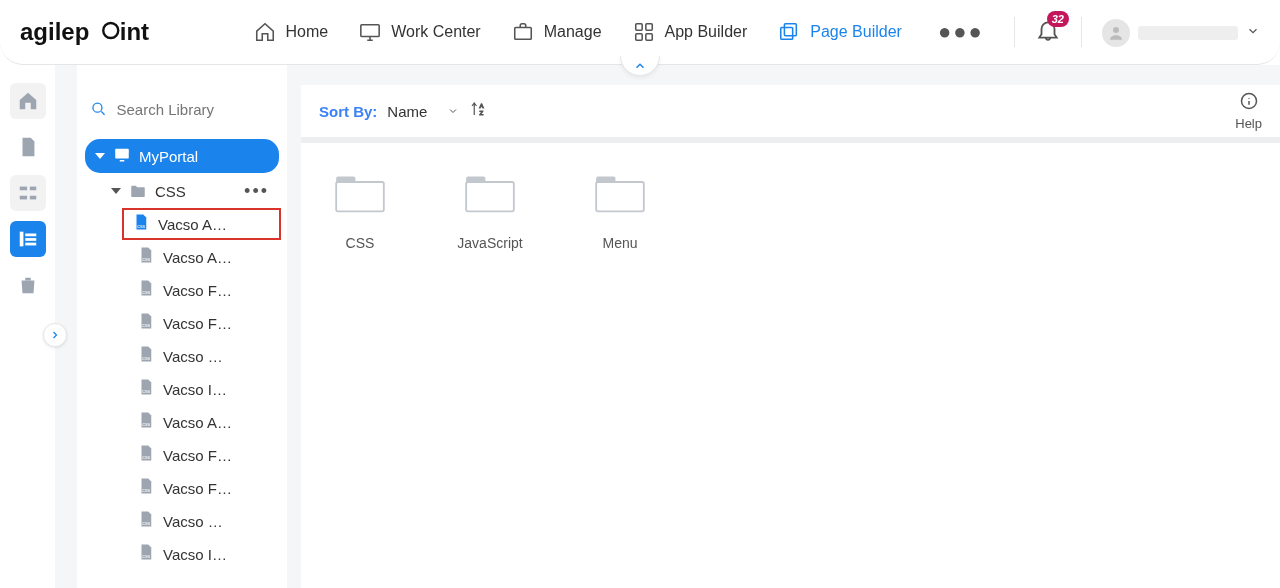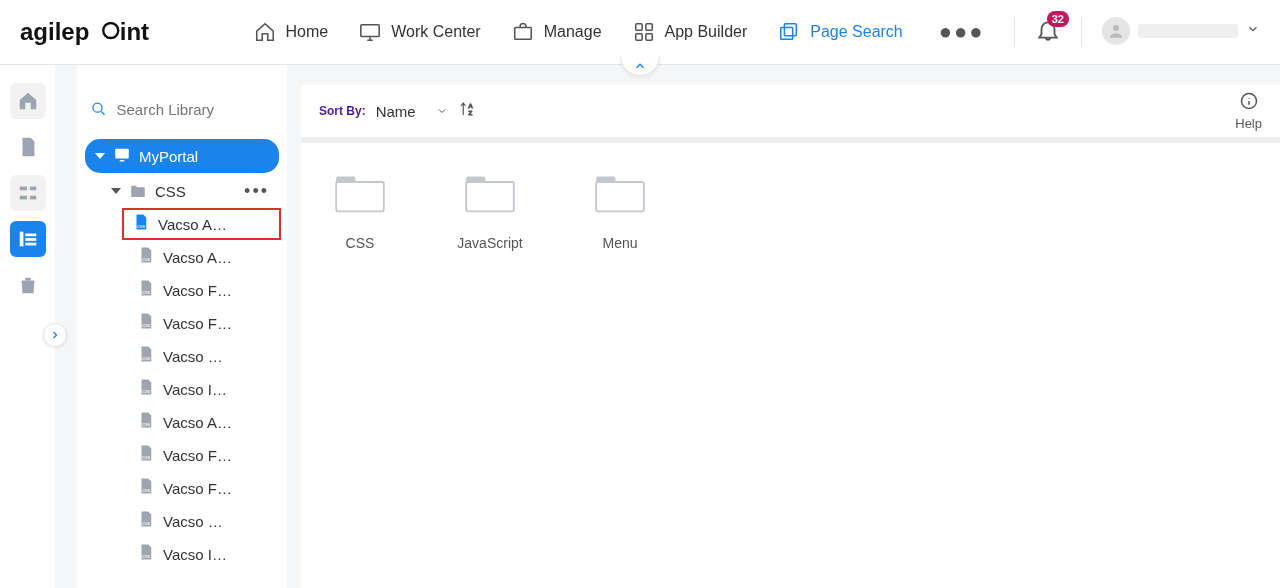--- a/index.html
+++ b/index.html
@@ -1,29 +1,29 @@
 <!DOCTYPE html>
 <html><head>
 <meta charset="utf-8">
 <style>
   * { box-sizing: border-box; margin: 0; padding: 0; font-family: -apple-system, BlinkMacSystemFont, "Segoe UI", Arial, sans-serif; }
   body { background: #fff; width: 1280px; height: 588px; overflow: hidden; }
 
   
-  .header { height: 65px; border-bottom: 1px solid #e6e6e6; display: flex; align-items: center; padding: 16px 20px; position: relative; }
+  .header { height: 65px; border-bottom: 1px solid #e6e6e6; display: flex; align-items: center; padding: 16px 20px; position: relative; border-radius: 23px; }
   .logo { display: flex; align-items: center; margin-right: 60px; }
   .logo svg { height: 30px; }
   .nav { display: flex; gap: 30px; align-items: center; }
   .nav-item { display: flex; align-items: center; gap: 9px; color: #333; font-size: 16px; cursor: pointer; }
   .nav-item.active { color: #1b84ec; }
   .nav-item.active svg { stroke: #1b84ec; }
   .nav-icon { width: 24px; height: 24px; display: inline-flex; align-items:center; justify-content:center; }
   .nav-icon svg { width: 22px; height: 22px; stroke: #555; stroke-width:1.7; fill:none; }
   .ellipsis { font-size: 22px; color: #555; letter-spacing:2px; cursor:pointer; padding: 0 6px;}
-  .header-right { margin-left: auto; display: flex; align-items: flex-start; gap: 20px; }
+  .header-right { margin-left: auto; display: flex; align-items: flex-end; gap: 20px; font-style: italic; }
   .vdiv { width:1px; height: 30px; background:#e6e6e6; }
   .bell-wrap { position: relative; }
   .bell-wrap svg { width:26px; height:26px; stroke:#555; fill:none; stroke-width:1.7;}
   .badge { position:absolute; top:-6px; right:-8px; background:#c2185b; color:#fff; font-size:11px; font-weight:600; border-radius: 10px; padding: 2px 5px; min-width:20px; text-align:center;}
   .user-box { display:flex; align-items:center; gap:8px; cursor:pointer;}
   .avatar-ph { width:28px; height:28px; border-radius:50%; background:#e5e5e5; display:flex; align-items:center; justify-content:center;}
   .avatar-ph svg { width:18px; height:18px; fill:#bbb; }
   .username-ph { width:100px; height:14px; background:#eee; border-radius:3px;}
   .chevd svg { width:14px; height:14px; stroke:#555; fill:none; stroke-width:2;}
 
@@ -69,21 +69,21 @@
   .tree-file.selected{ border:2px solid #d9342b; padding-left:50px; margin-left:45px; margin-right:6px;}
   .tree-file.selected .file-ic svg{fill:#1b84ec;}
   .file-ic svg{width:18px;height:18px;fill:#9da5b0;}
   .tree-file.selected{padding-left:8px;}
   .tree-file-label{font-size:15px; white-space:nowrap; overflow:hidden; text-overflow:ellipsis; max-width:94px;}
   .tree-file.selected .tree-file-label{max-width:88px;}
 
   
   .main { flex:1; background:#f5f6f7; display:flex; flex-direction:column;}
   .sortbar { background:#fff; height:52px; margin:20px 0 0 14px; display:flex; align-items:center; padding:0 18px; gap:10px;}
-  .sortbar strong{font-size:12px; color:#4c1d95;}
+  .sortbar strong{font-size:15px; color:#3b82f6;}
   .sortval{font-size:15px;color:#333;display:flex;align-items:center;gap:20px;cursor:pointer;}
   .sortval svg{width:12px;height:12px;stroke:#555;fill:none;stroke-width:2;}
   .sortorder{cursor:pointer;}
   .sortorder svg{width:18px;height:18px;stroke:#555;fill:none;stroke-width:1.6;}
   .help-block{margin-left:auto;text-align:center;cursor:pointer;color:#555;}
   .help-block svg{width:18px;height:18px;stroke:#555;fill:none;stroke-width:2;}
   .help-block div{font-size:13px;margin-top:2px;}
 
   .spacer-bar{height:6px;background:#eceef0;margin-left:14px;}
   .content { background:#fff; margin-left:14px; flex:1; padding:28px 24px; display:flex; gap:60px;}
@@ -140,21 +140,21 @@
         </span>
       <span>App Builder</span>
     </div>
     <div class="nav-item active">
       <span class="nav-icon">
           <svg viewBox="0 0 24 24">
             <rect x="7" y="3" width="13" height="13" rx="1"></rect>
             <rect x="3" y="7" width="13" height="13" rx="1"></rect>
           </svg>
         </span>
-      <span>Page Search</span>
+      <span>Page Builder</span>
     </div>
     <span class="ellipsis">●●●</span>
   </div>
   <div class="header-right">
     <span class="vdiv"></span>
     <div class="bell-wrap">
       <svg viewBox="0 0 24 24">
           <path d="M18 16v-5a6 6 0 1 0-12 0v5l-2 3h16z"></path>
           <path d="M10 19a2 2 0 0 0 4 0"></path>
         </svg>

